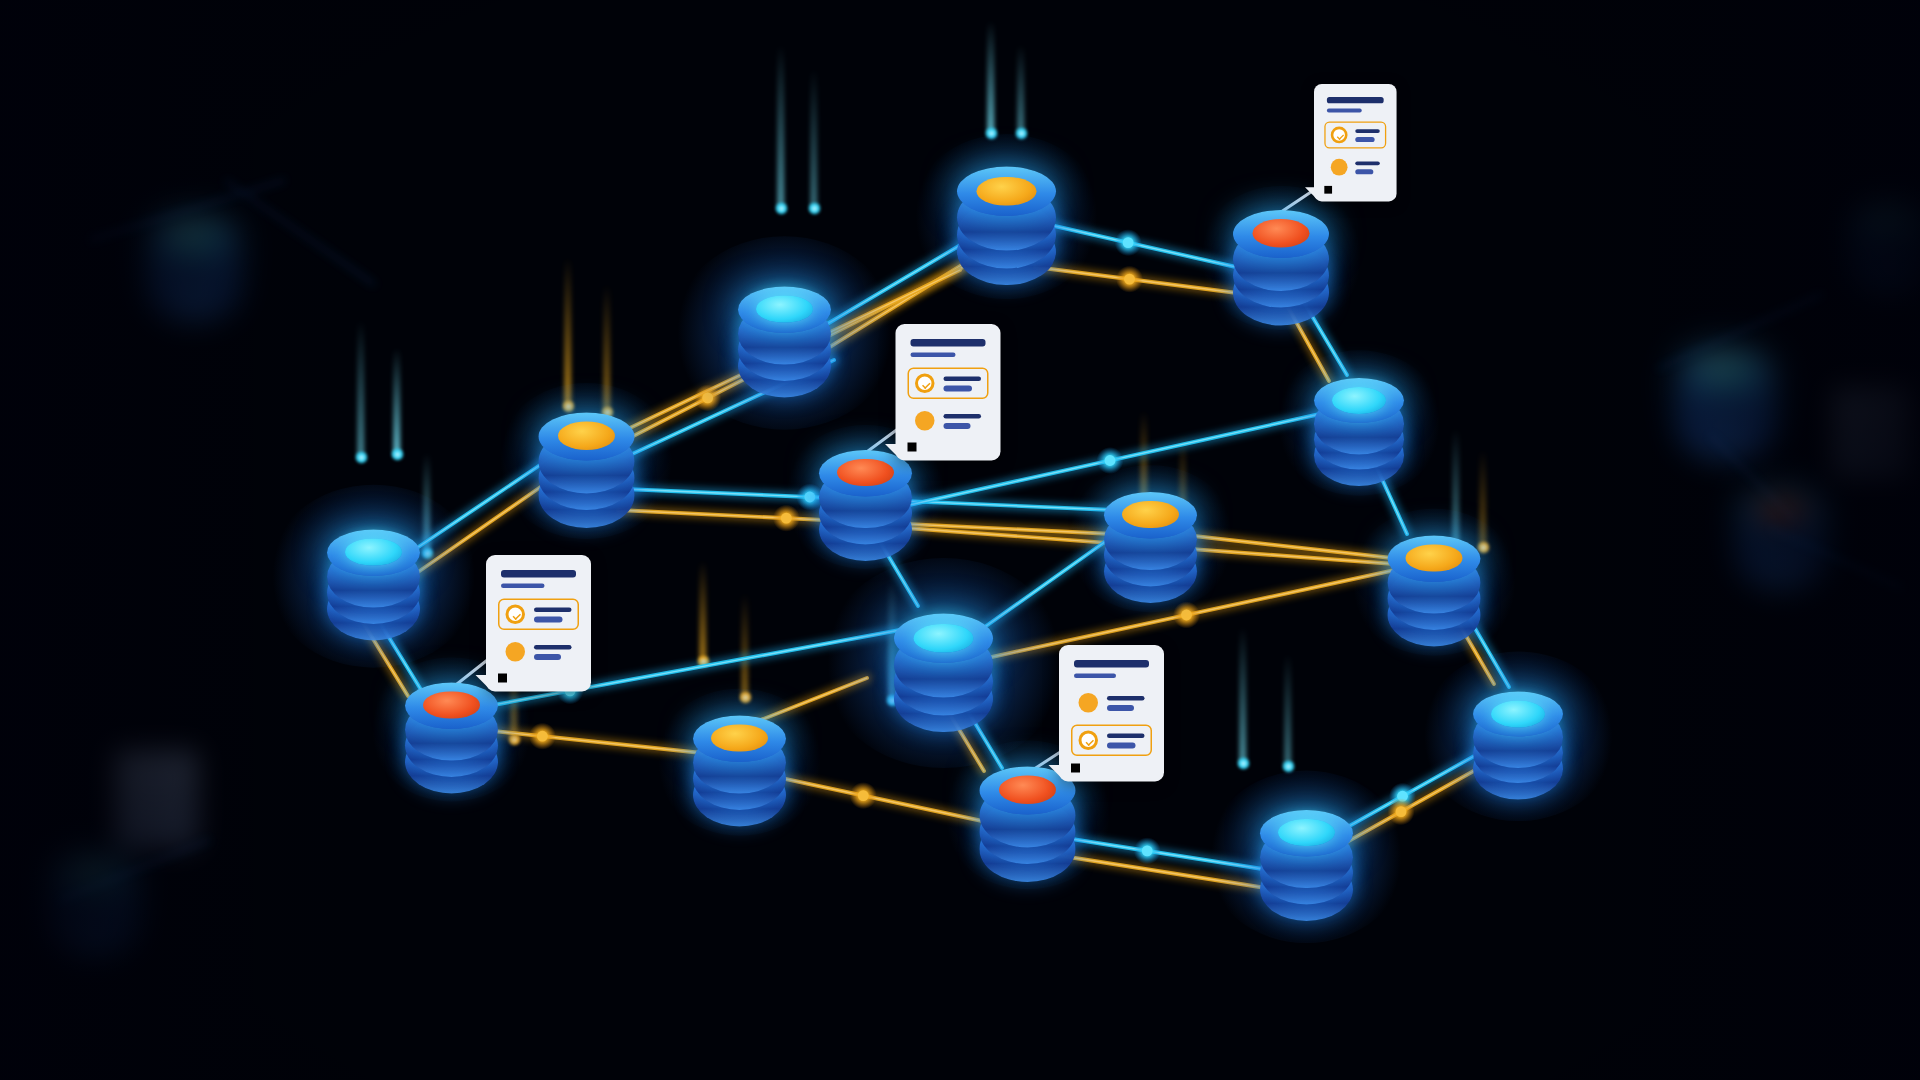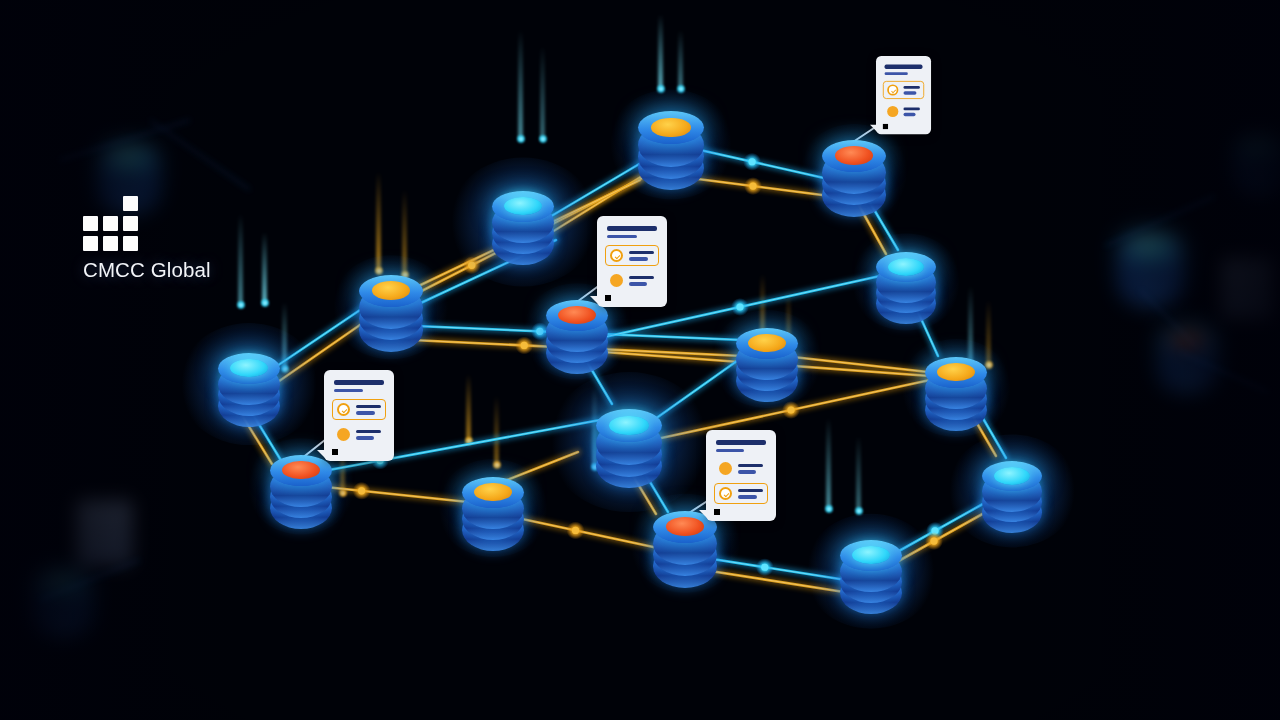--- a/index.html
+++ b/index.html
@@ -639,26 +639,14 @@
             <div class="rowlines">
               <div class="line" style="width: 100%; height: 3.5px;"></div>
               <div class="line sm" style="width: 76%; height: 3.5px;"></div>
             </div>
           </div>
         </div>
         <div style="position: absolute; left: -7px; bottom: 2px; width: 0px; height: 0px; border-top: 9px solid rgb(238, 241, 246); border-left: 9px solid transparent;"></div>
       </div>
     </div>
 
-  <div id="logo">
-    <div class="logo-grid">
-        <i style="left: 40px; top: 0px;"></i>
-        <i style="left: 0px; top: 20px;"></i>
-        <i style="left: 20px; top: 20px;"></i>
-        <i style="left: 40px; top: 20px;"></i>
-        <i style="left: 0px; top: 40px;"></i>
-        <i style="left: 20px; top: 40px;"></i>
-        <i style="left: 40px; top: 40px;"></i>
-      </div>
-    <div class="logo-text">CMCC Global</div>
-  </div>
 
 </div>
 
 </body></html>

